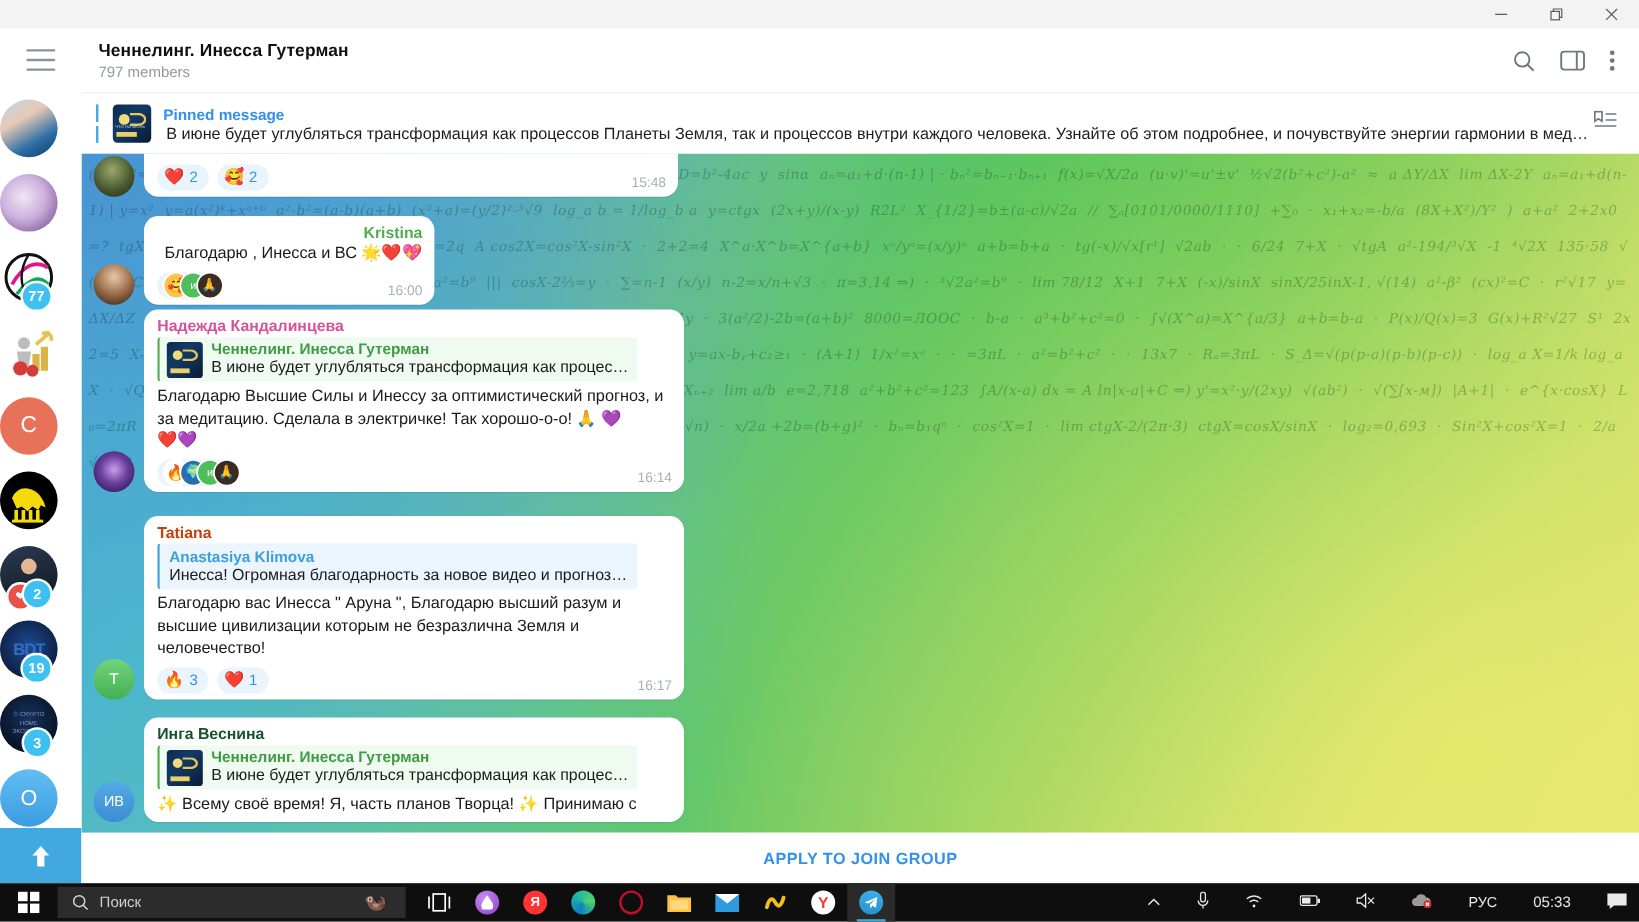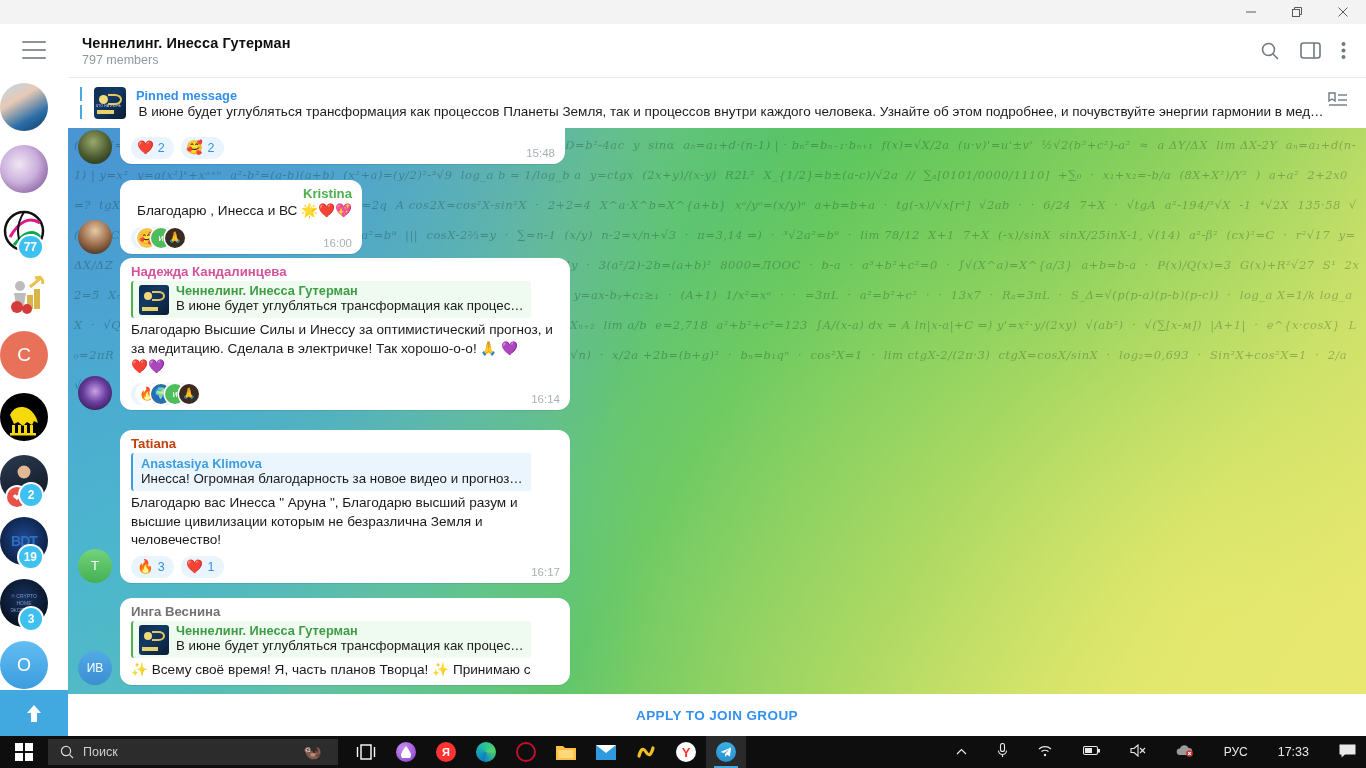--- a/index.html
+++ b/index.html
@@ -515,21 +515,21 @@
       </div>
       <div class="time">16:17</div>
     </div>
   </div>
 
   <div class="msg-row" style="top:470px;">
     <div class="msg-av" style="background:linear-gradient(180deg,#54a9e6,#3a8ed2);font-size:12px">
       <span>ИВ</span>
     </div>
     <div class="bubble" style="width:450px;">
-      <div class="sender" style="color:#737373">Инга Веснина</div>
+      <div class="sender" style="color:#14532d">Инга Веснина</div>
       <div class="quote">
         <div class="qthumb">
           <div class="moon"></div>
             <div class="arcs"></div>
             <div class="strip"></div>
         </div>
         <div class="qtexts">
           <div class="qname">Ченнелинг. Инесса Гутерман</div>
           <div class="qtext">В июне будет углубляться трансформация как процесс…</div>
         </div>
@@ -649,20 +649,20 @@
       </svg>
     </span>
     <span>
       <svg width="18" height="13" viewBox="0 0 18 13">
         <path d="M4 11 A3.3 3.3 0 0 1 4 4.4 A4.5 4.5 0 0 1 12.5 4 A3.4 3.4 0 0 1 13 11 Z" fill="#9a9a9a"></path>
         <circle cx="13.5" cy="9.5" r="3.3" fill="#d03030"></circle>
         <path d="M12.2 8.2 L14.8 10.8 M14.8 8.2 L12.2 10.8" stroke="#fff" stroke-width="1.1"></path>
       </svg>
     </span>
     <span>РУС</span>
-    <span class="clock">17:33</span>
+    <span class="clock">05:33</span>
     <span>
       <svg width="17" height="14" viewBox="0 0 17 14">
         <path d="M0.5 0.5 H16.5 V10.5 H6 L2.5 13.5 V10.5 H0.5 Z" fill="#e9e9e9"></path>
       </svg>
     </span>
   </div>
 </div>
 
 </body></html>

